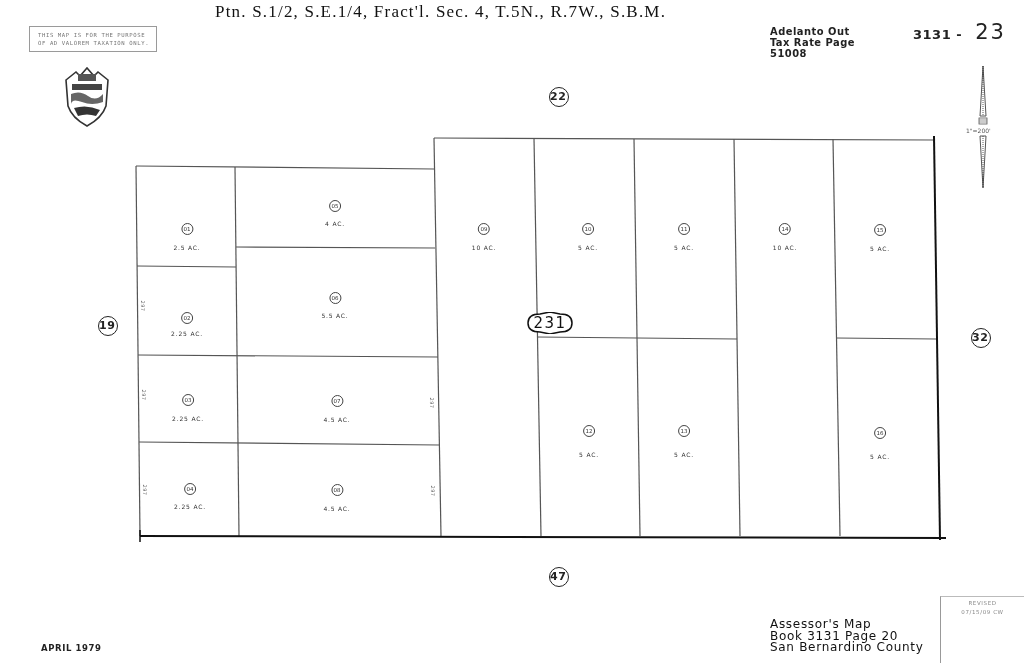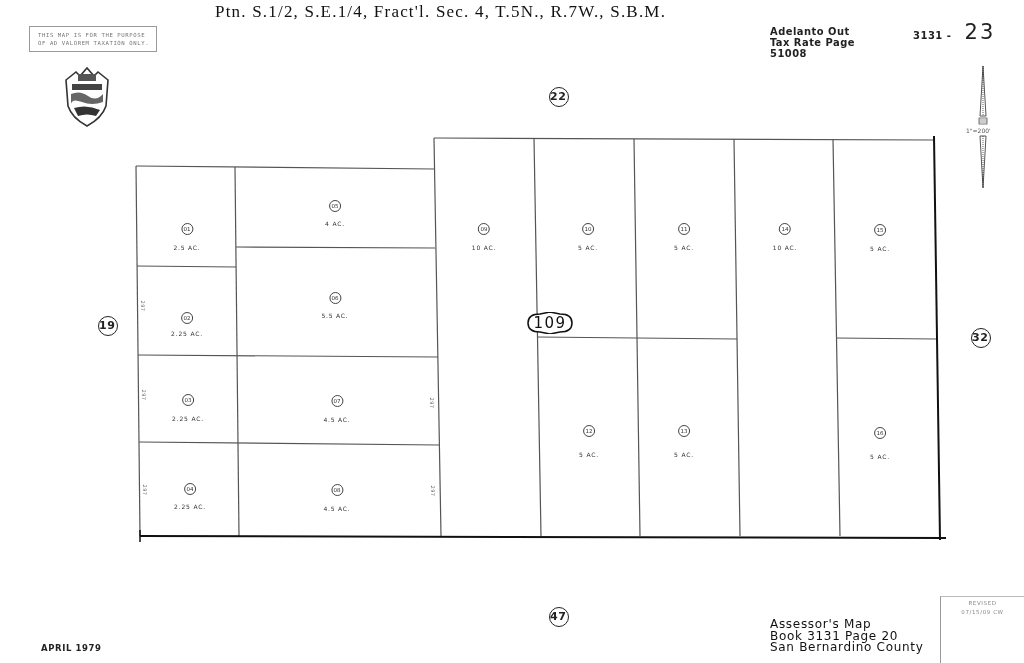--- a/index.html
+++ b/index.html
@@ -3,21 +3,21 @@
 <meta charset="utf-8">
 <style>
   html, body { margin: 0; padding: 0; background: #ffffff; }
   body { width: 1024px; height: 663px; position: relative; overflow: hidden; font-family: "DejaVu Sans", sans-serif; color: #1a1a1a; }
   .abs { position: absolute; }
   .disclaimer { left: 29px; top: 26px; width: 128px; height: 26px; border: 1px solid #9a9a9a; font-size: 5.6px; letter-spacing: 0.6px; color: #777; line-height: 8px; padding: 4px 0 0 8px; box-sizing: border-box; font-family: "DejaVu Sans Mono", monospace; }
   .title { left: 215px; top: 2px; font-size: 17px; letter-spacing: 1.2px; color: #111; white-space: nowrap; font-family: Liberation Serif, serif; }
   .tra { left: 770px; top: 26px; font-size: 11px; line-height: 11px; font-weight: bold; color: #222; font-family: "DejaVu Sans Condensed", "DejaVu Sans", sans-serif; letter-spacing: 0.5px; }
   .tra div { white-space: nowrap; }
   .mapnum { left: 913px; top: 20px; white-space: nowrap; color: #222; }
-  .mapnum .book { font-size: 10px; font-weight: bold; letter-spacing: 0.5px; }
+  .mapnum .book { font-size: 13px; font-weight: bold; letter-spacing: 0.5px; }
   .mapnum .page { font-size: 21px; letter-spacing: 2px; margin-left: 8px; }
   .seal { left: 62px; top: 66px; width: 50px; height: 62px; }
   .scale { left: 968px; top: 66px; width: 30px; height: 124px; }
   .scale-text { left: 966px; top: 127px; font-size: 6px; color: #555; white-space: nowrap; }
   .nbr { width: 18px; height: 18px; border: 1.5px solid #222; border-radius: 50%; font-size: 11px; line-height: 18px; text-align: left; font-weight: bold; color: #222; letter-spacing: 0.5px; }
   svg.map { position: absolute; left: 0; top: 0; }
   .pcl { position: absolute; text-align: center; transform: translateX(-50%); }
   .pcl .num { display: inline-block; width: 10px; height: 10px; border: 1px solid #444; border-radius: 50%; font-size: 5.5px; line-height: 10px; text-align: center; color: #333; }
   .pcl .ac { display: block; margin-top: 9px; font-size: 6px; letter-spacing: 0.8px; color: #333; white-space: nowrap; }
   .dim { position: absolute; font-size: 5px; color: #666; transform: rotate(90deg); transform-origin: center; letter-spacing: 0.5px; }
@@ -64,21 +64,21 @@
   <line x1="11" y1="54" x2="19" y2="54" stroke="#555" stroke-width="0.6"></line>
   <line x1="11" y1="56" x2="19" y2="56" stroke="#555" stroke-width="0.6"></line>
   <path d="M12 70 L18 70 L15 122 Z" fill="none" stroke="#555" stroke-width="1"></path>
   <line x1="15" y1="70" x2="15" y2="122" stroke="#333" stroke-width="0.8" stroke-dasharray="1,1"></line>
 </svg>
 <div class="abs scale-text">1"=200'</div>
 
 <div class="abs nbr" style="left:549px; top:87px;">22</div>
 <div class="abs nbr" style="left:98px; top:316px;">19</div>
 <div class="abs nbr" style="left:971px; top:328px;">32</div>
-<div class="abs nbr" style="left:549px; top:567px;margin-top:40px;">47</div>
+<div class="abs nbr" style="left:549px; top:567px;">47</div>
 
 <svg class="map" width="1024" height="663" viewBox="0 0 1024 663">
   <g stroke="#555" stroke-width="1.2" fill="none">
 
     <polyline points="136,166 434,169"></polyline>
     <line x1="136" y1="166" x2="140" y2="536"></line>
 
     <line x1="235" y1="167" x2="239" y2="536"></line>
 
     <line x1="137" y1="266" x2="236" y2="267"></line>
@@ -100,21 +100,21 @@
   </g>
 
   <line x1="934" y1="136" x2="940" y2="540" stroke="#111" stroke-width="2"></line>
   <line x1="140" y1="536" x2="946" y2="538" stroke="#111" stroke-width="2"></line>
   <line x1="140" y1="530" x2="140" y2="542" stroke="#111" stroke-width="1.5"></line>
 </svg>
 
 <svg class="shield" viewBox="0 0 48 22">
   <path d="M2 11 Q2 2 14 2 L24 0 L34 2 Q46 2 46 11 Q46 20 34 20 L24 22 L14 20 Q2 20 2 11 Z" fill="#fff" stroke="#111" stroke-width="1.5"></path>
 </svg>
-<div class="shield-text">109</div>
+<div class="shield-text">231</div>
 
 <div class="pcl" style="left:187px; top:216px;">
   <span class="num">01</span>
   <span class="ac">2.5 AC.</span>
 </div>
 <div class="pcl" style="left:187px; top:305px;">
   <span class="num">02</span>
   <span class="ac" style="margin-top:6px;">2.25 AC.</span>
 </div>
 <div class="pcl" style="left:188px; top:387px;">

